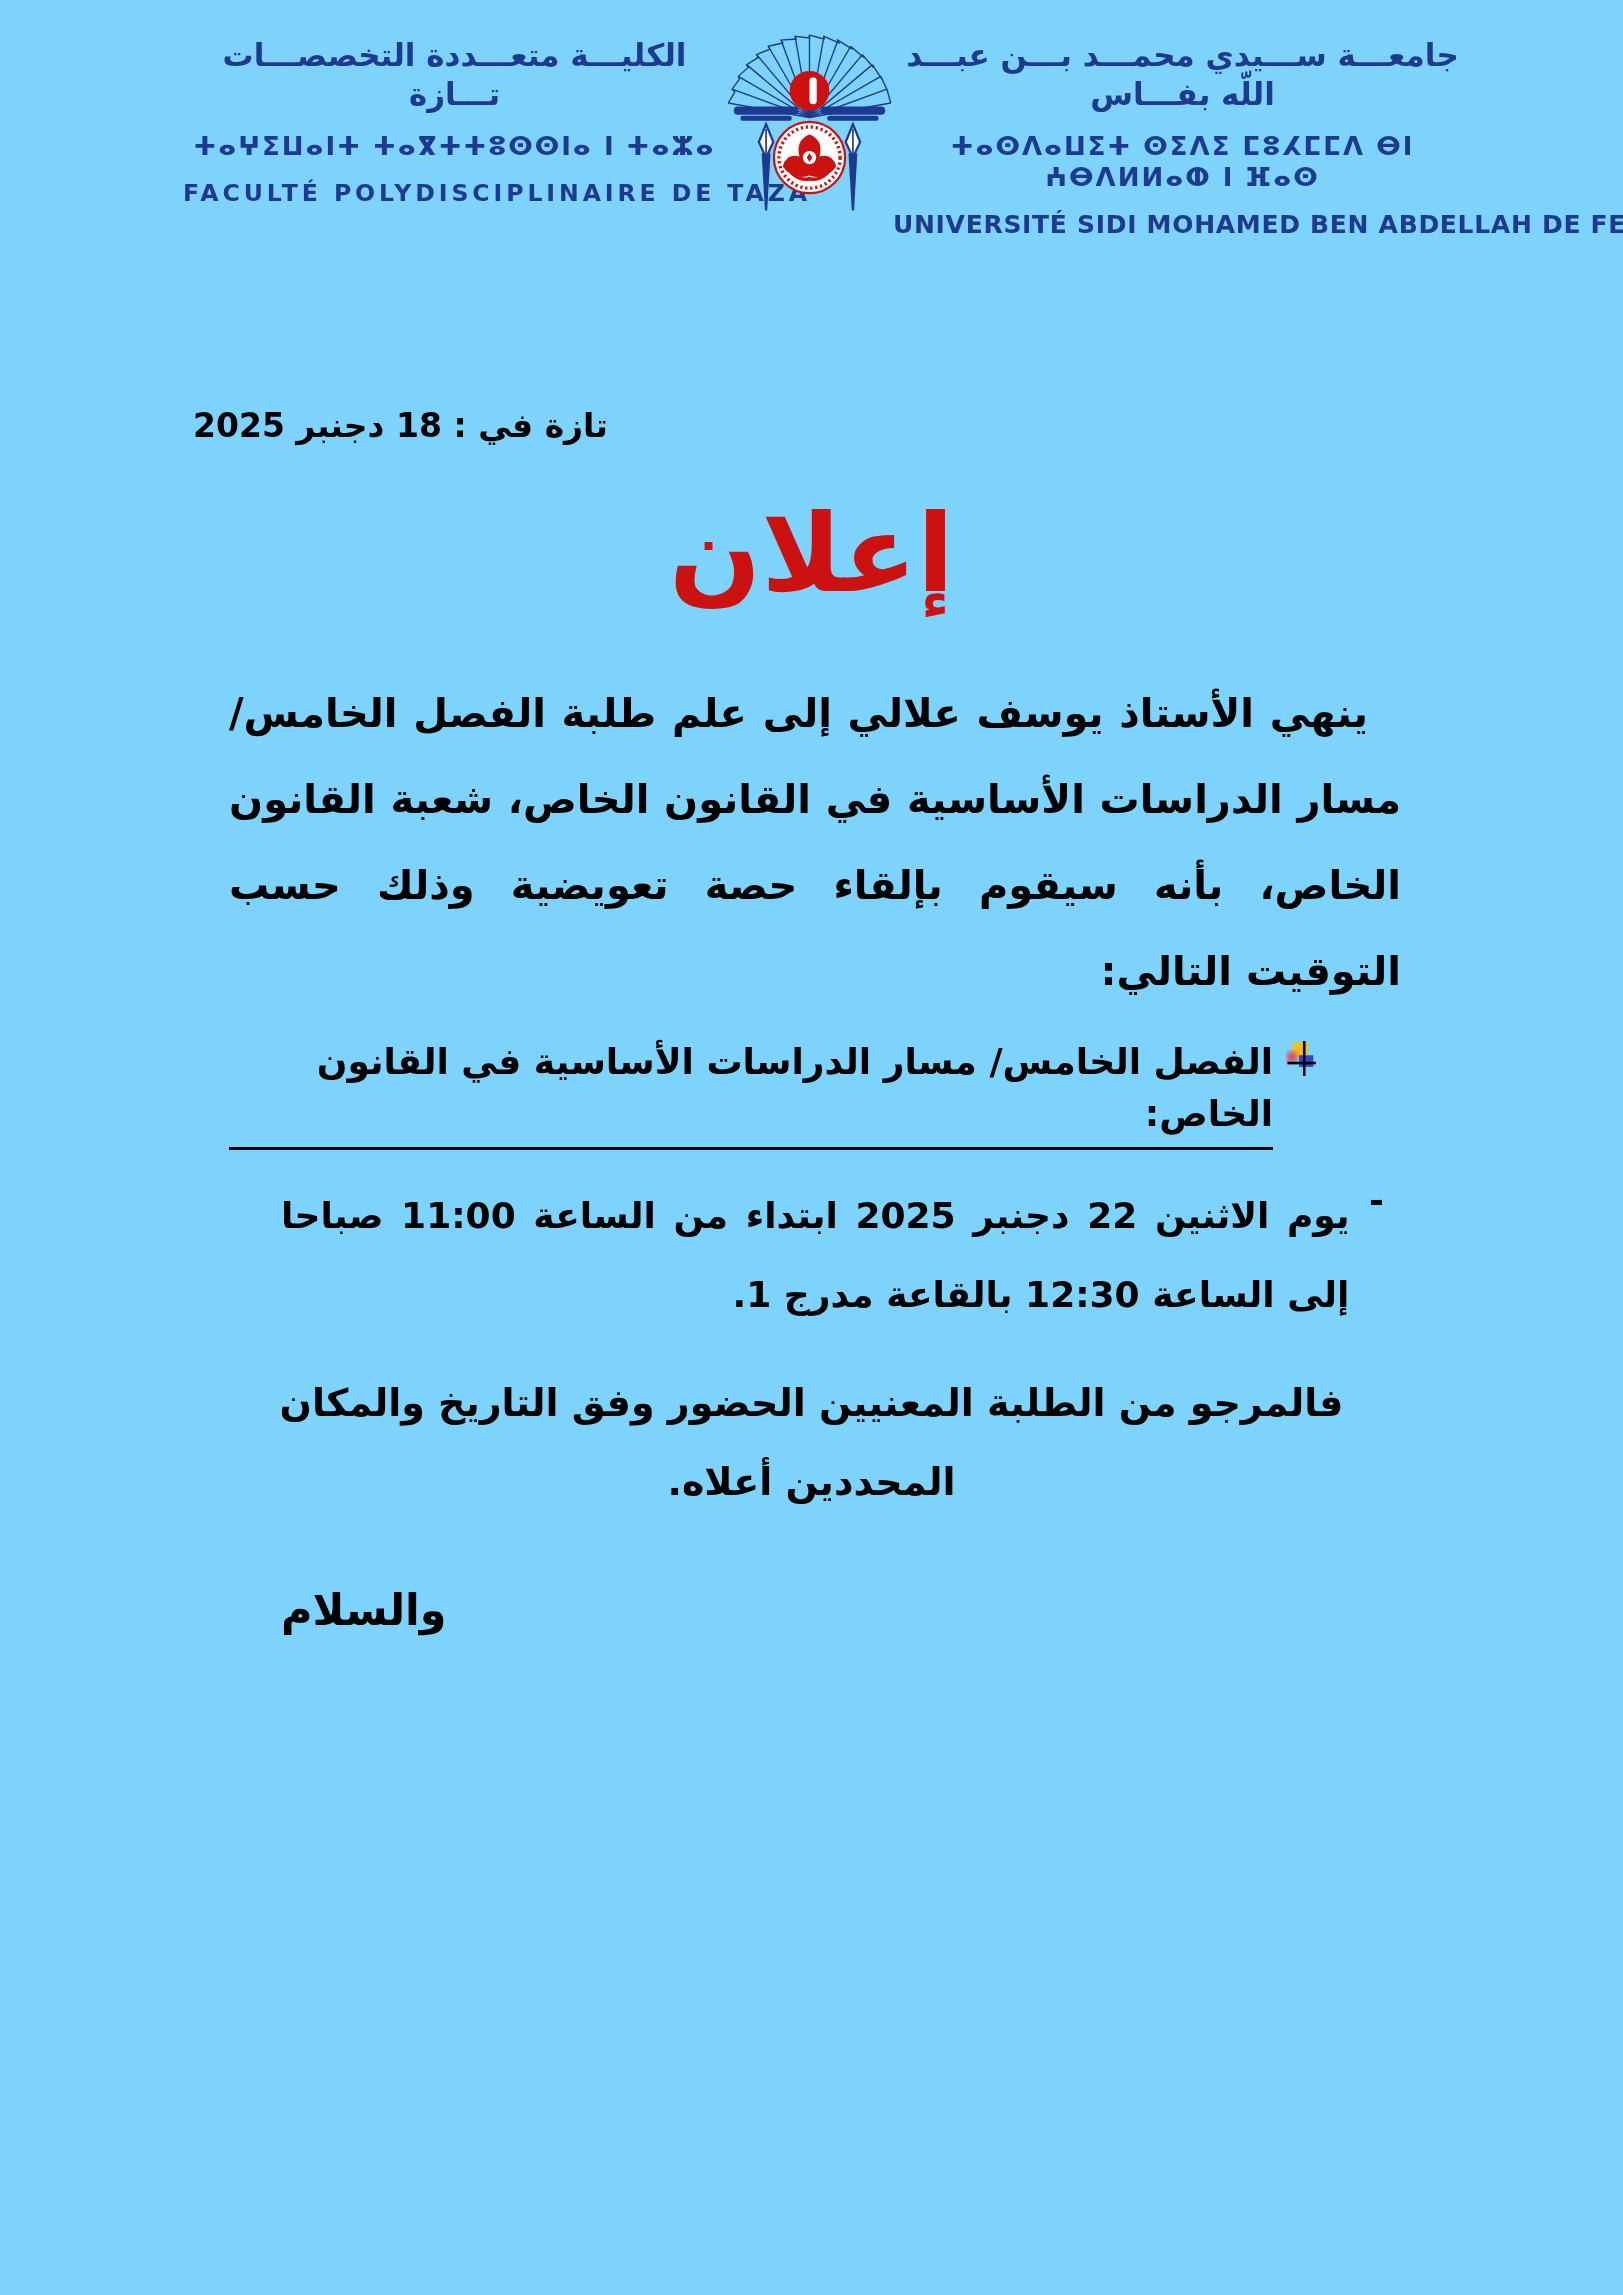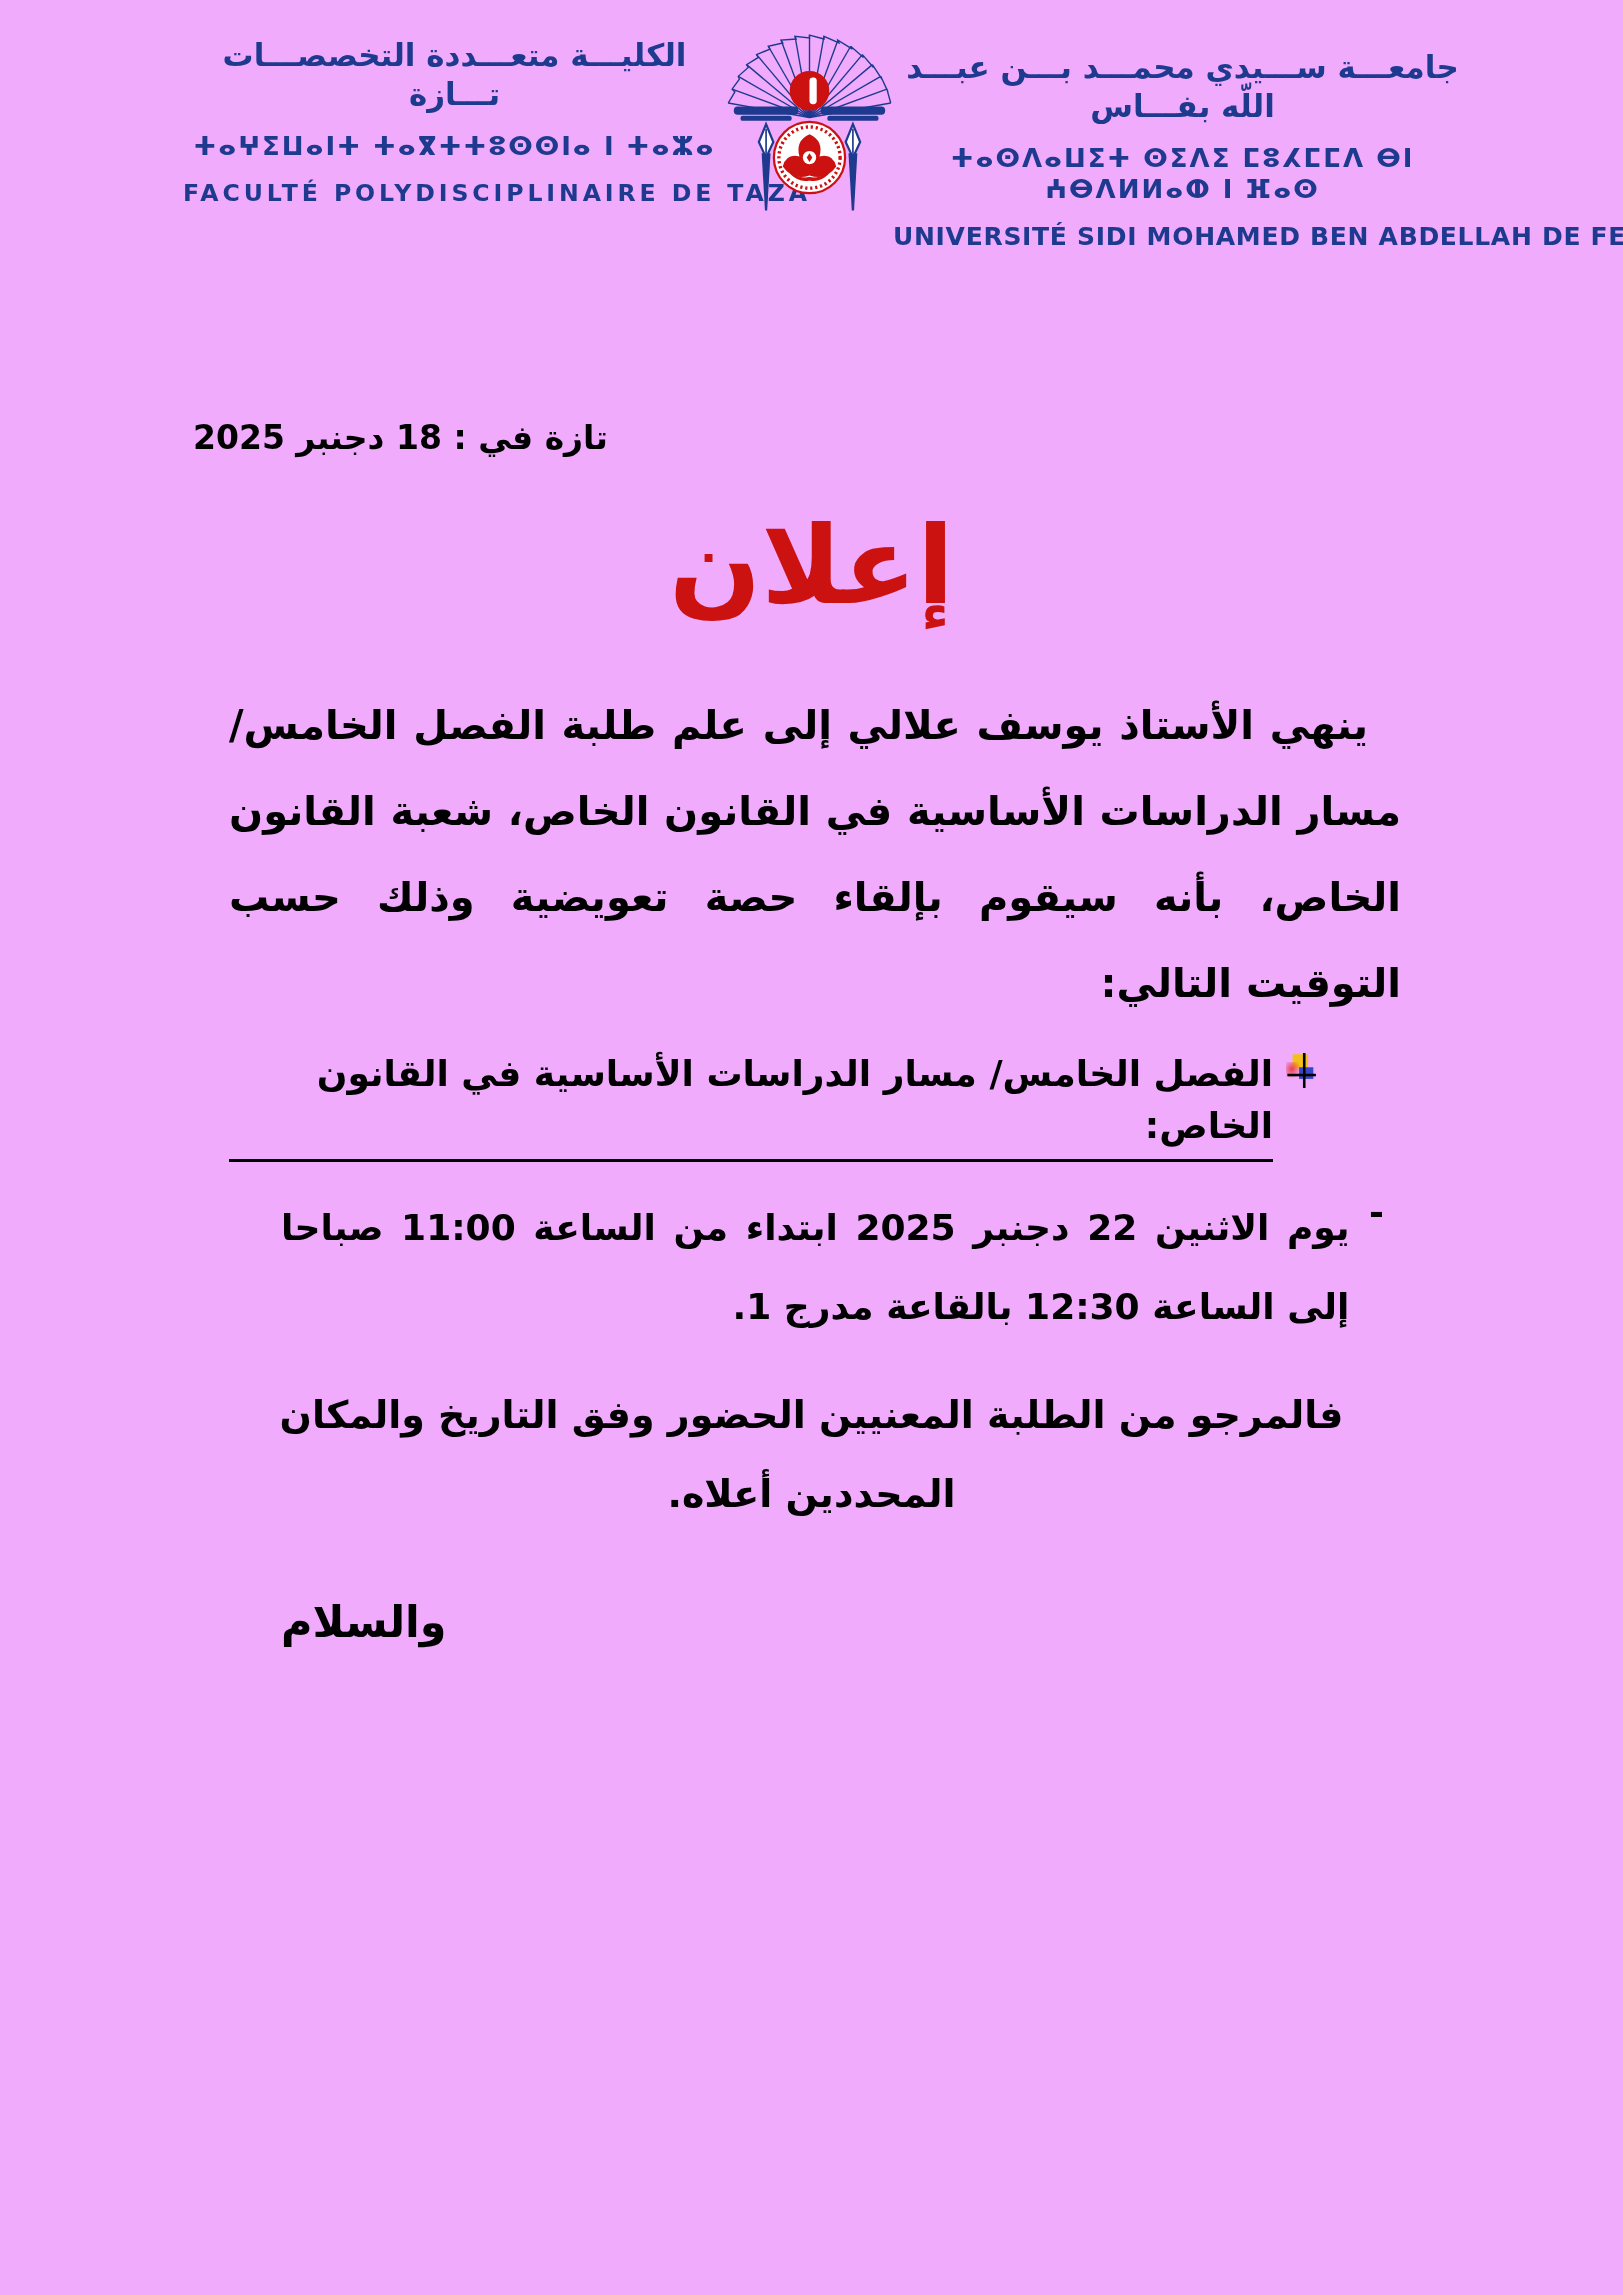--- a/index.html
+++ b/index.html
@@ -1,36 +1,36 @@
 <!DOCTYPE html>
 <html lang="ar" style="font-size:10.5px"><head>
 <meta charset="utf-8">
 <style>
   html, body { margin: 0; padding: 0; background: #ffffff; }
   .page {
     position: relative;
     width: 1623px;
     height: 2295px;
-    background: #f0abfc;
+    background: #7dd3fc;
     overflow: hidden;
     font-family: "DejaVu Sans", sans-serif;
     color: #000000;
     box-sizing: border-box;
   }
 
   
   .letterhead {
     display: flex;
     justify-content: space-between;
     align-items: flex-start;
     margin: 36px 177px 0 183px;
   }
   .lh-block { display: flex; flex-direction: column; gap: 17px; text-align: center; }
   .lh-left  { width: 543px; }
-  .lh-right { width: 579px; margin-top: 12px; }
+  .lh-right { width: 579px; }
   .lh-arabic  { font-size: 31px; font-weight: 700; color: #1e3a8f; direction: rtl; line-height: 1.25; }
   .lh-tifinagh{ font-size: 26px; font-weight: 700; color: #1e3a8f; letter-spacing: 2px; line-height: 1.2; }
   .lh-french  { font-size: 23.6px; font-weight: 700; color: #1e3a8f; letter-spacing: 3.9px; white-space: nowrap; }
   .lh-right .lh-french { letter-spacing: 0.7px; font-size: 25px; }
   .lh-logo { width: 167px; flex: 0 0 auto; margin-top: -11.8px; }
 
   
   .date-line {
     margin: 167px 0 0 193px;
     width: max-content;

